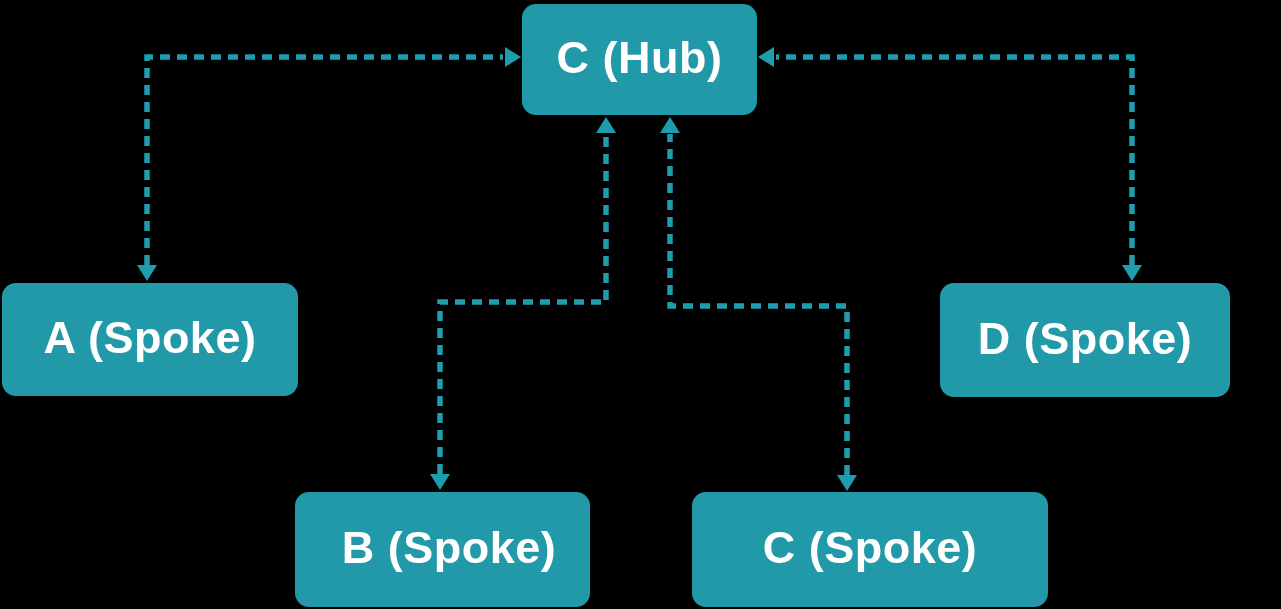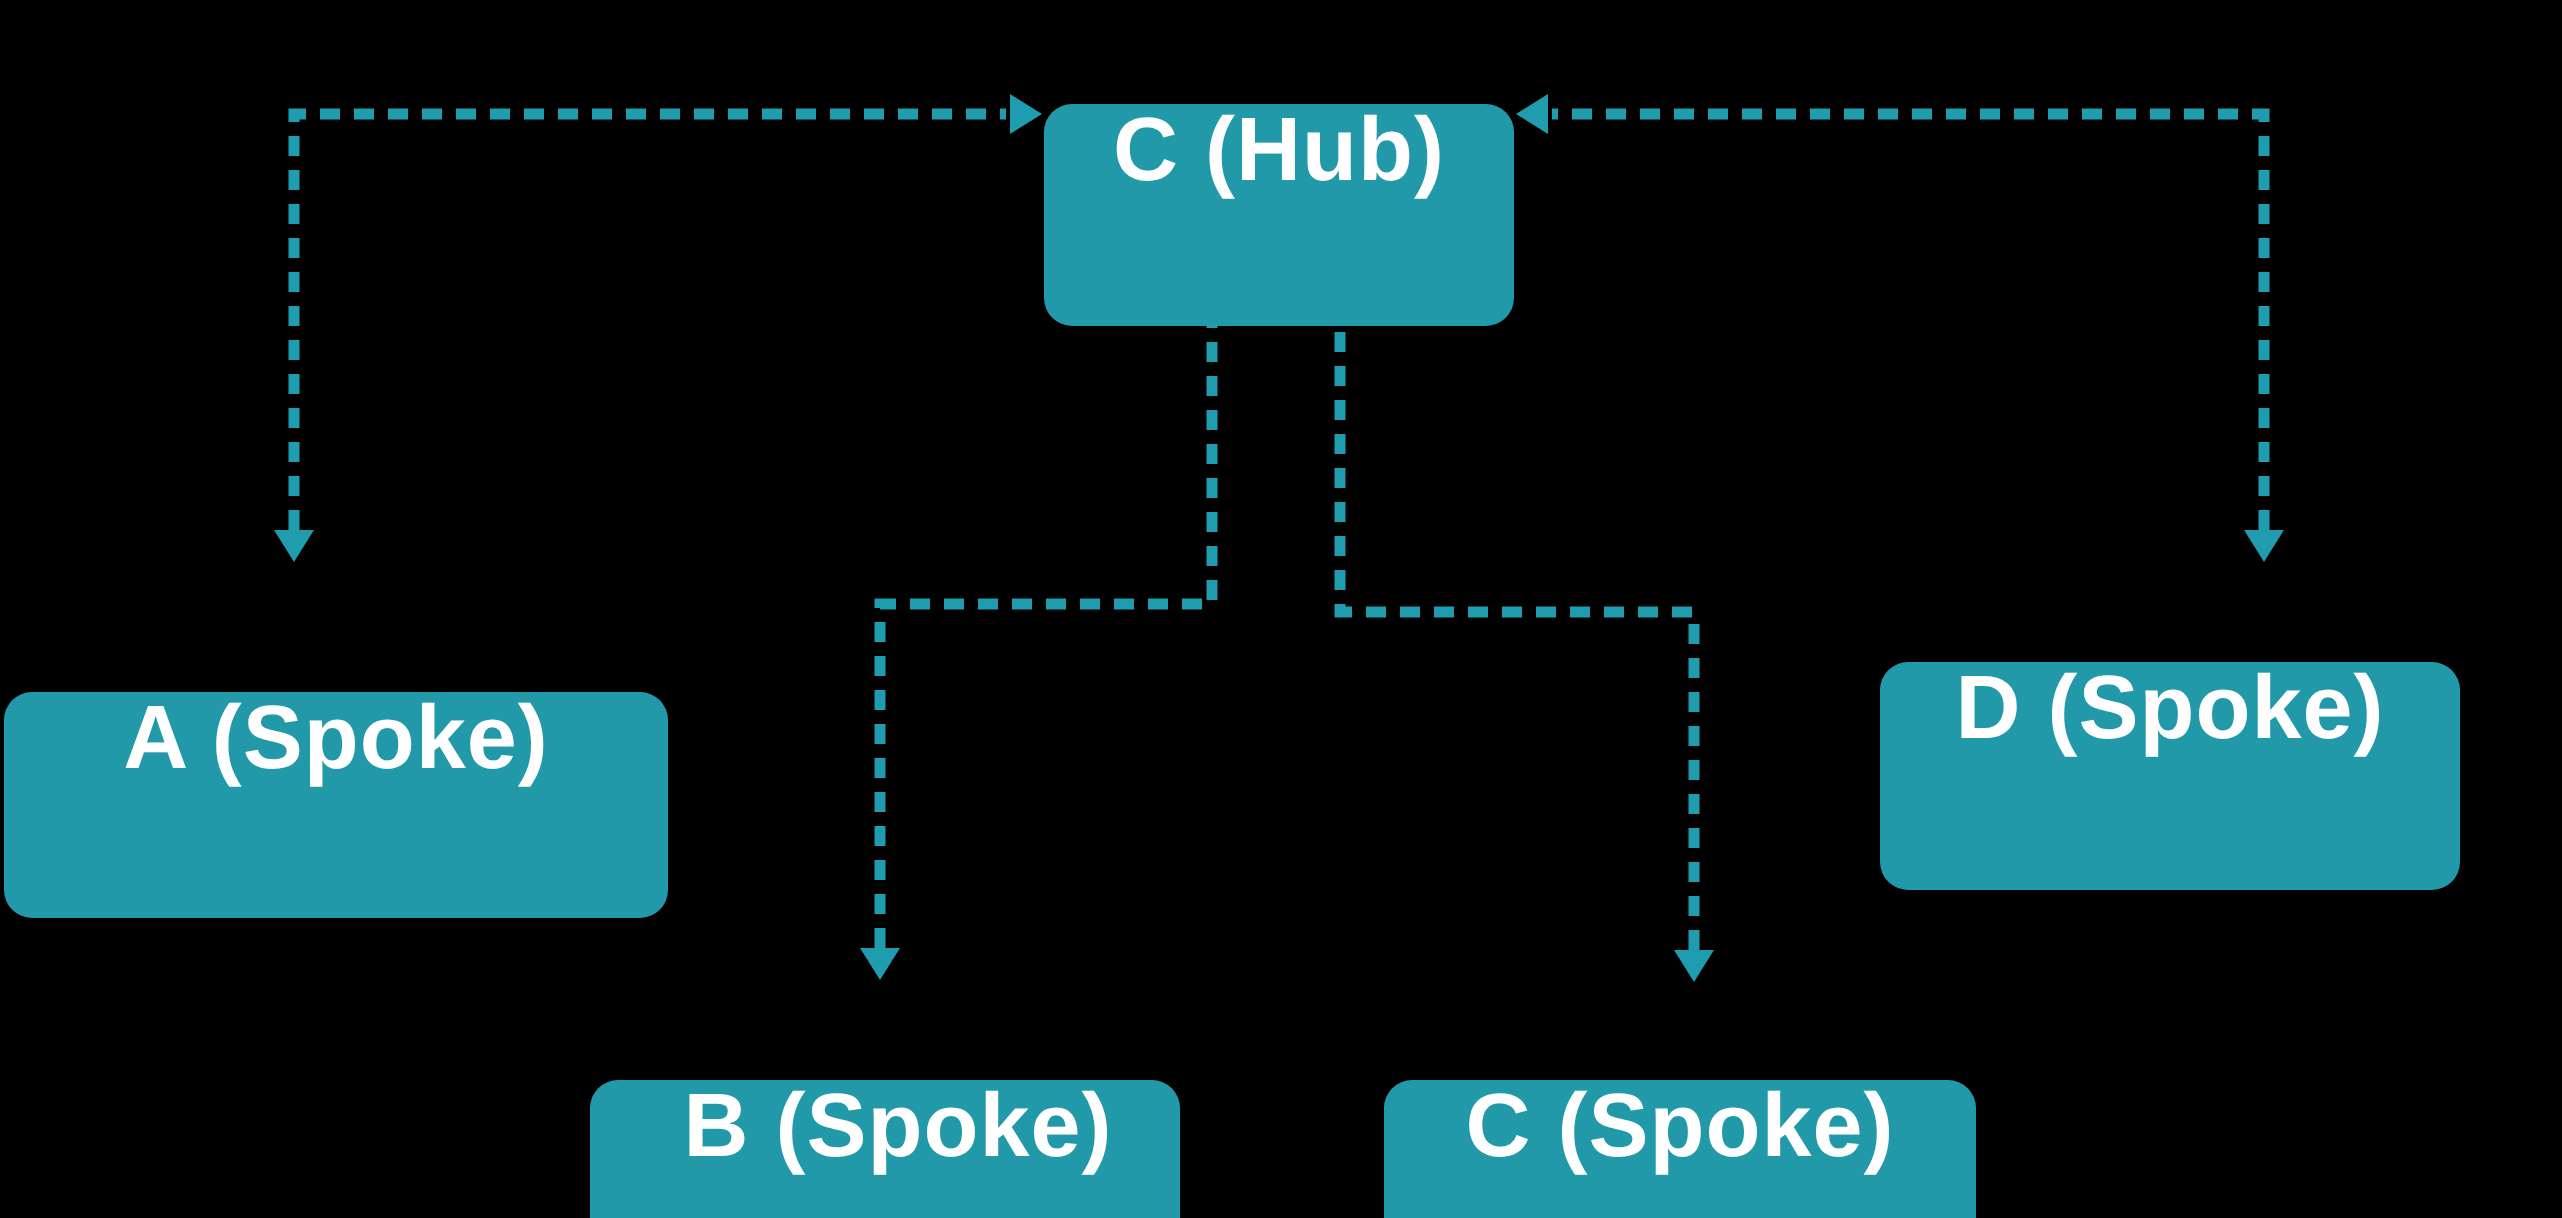--- a/index.html
+++ b/index.html
@@ -35,35 +35,35 @@
   .arrowhead {
     fill: var(--connector, #1F9DAF);
     stroke: none;
   }
   .node {
     position: absolute;
     background: var(--node-fill, #2199A8);
     color: var(--node-text, #fff);
     border-radius: 14px;
     display: flex;
+    align-items: center;
     justify-content: center;
-    margin-top: 48px;
   }
   .node-label {
     font-size: 45px;
     font-weight: 600;
     letter-spacing: 0.5px;
     white-space: nowrap;
     line-height: 1;
     padding-bottom: 4px;
   }
   .node-hub     { left: 522px; top: 4px;   width: 235px; height: 111px; }
-  .node-a-spoke { left: 2px;   top: 298px; width: 332px; height: 113px; }
+  .node-a-spoke { left: 2px;   top: 283px; width: 296px; height: 113px; }
   .node-b-spoke { left: 295px; top: 492px; width: 295px; height: 115px; padding-left: 13px; }
-  .node-c-spoke { left: 692px; top: 492px; width: 296px; height: 115px; }
+  .node-c-spoke { left: 692px; top: 492px; width: 356px; height: 115px; }
   .node-d-spoke { left: 940px; top: 283px; width: 290px; height: 114px; }
 </style>
 </head>
 <body>
 
 <div class="stage">
 
   <svg class="connector-layer" viewBox="0 0 1281 609" xmlns="http://www.w3.org/2000/svg">
 
     <g>

